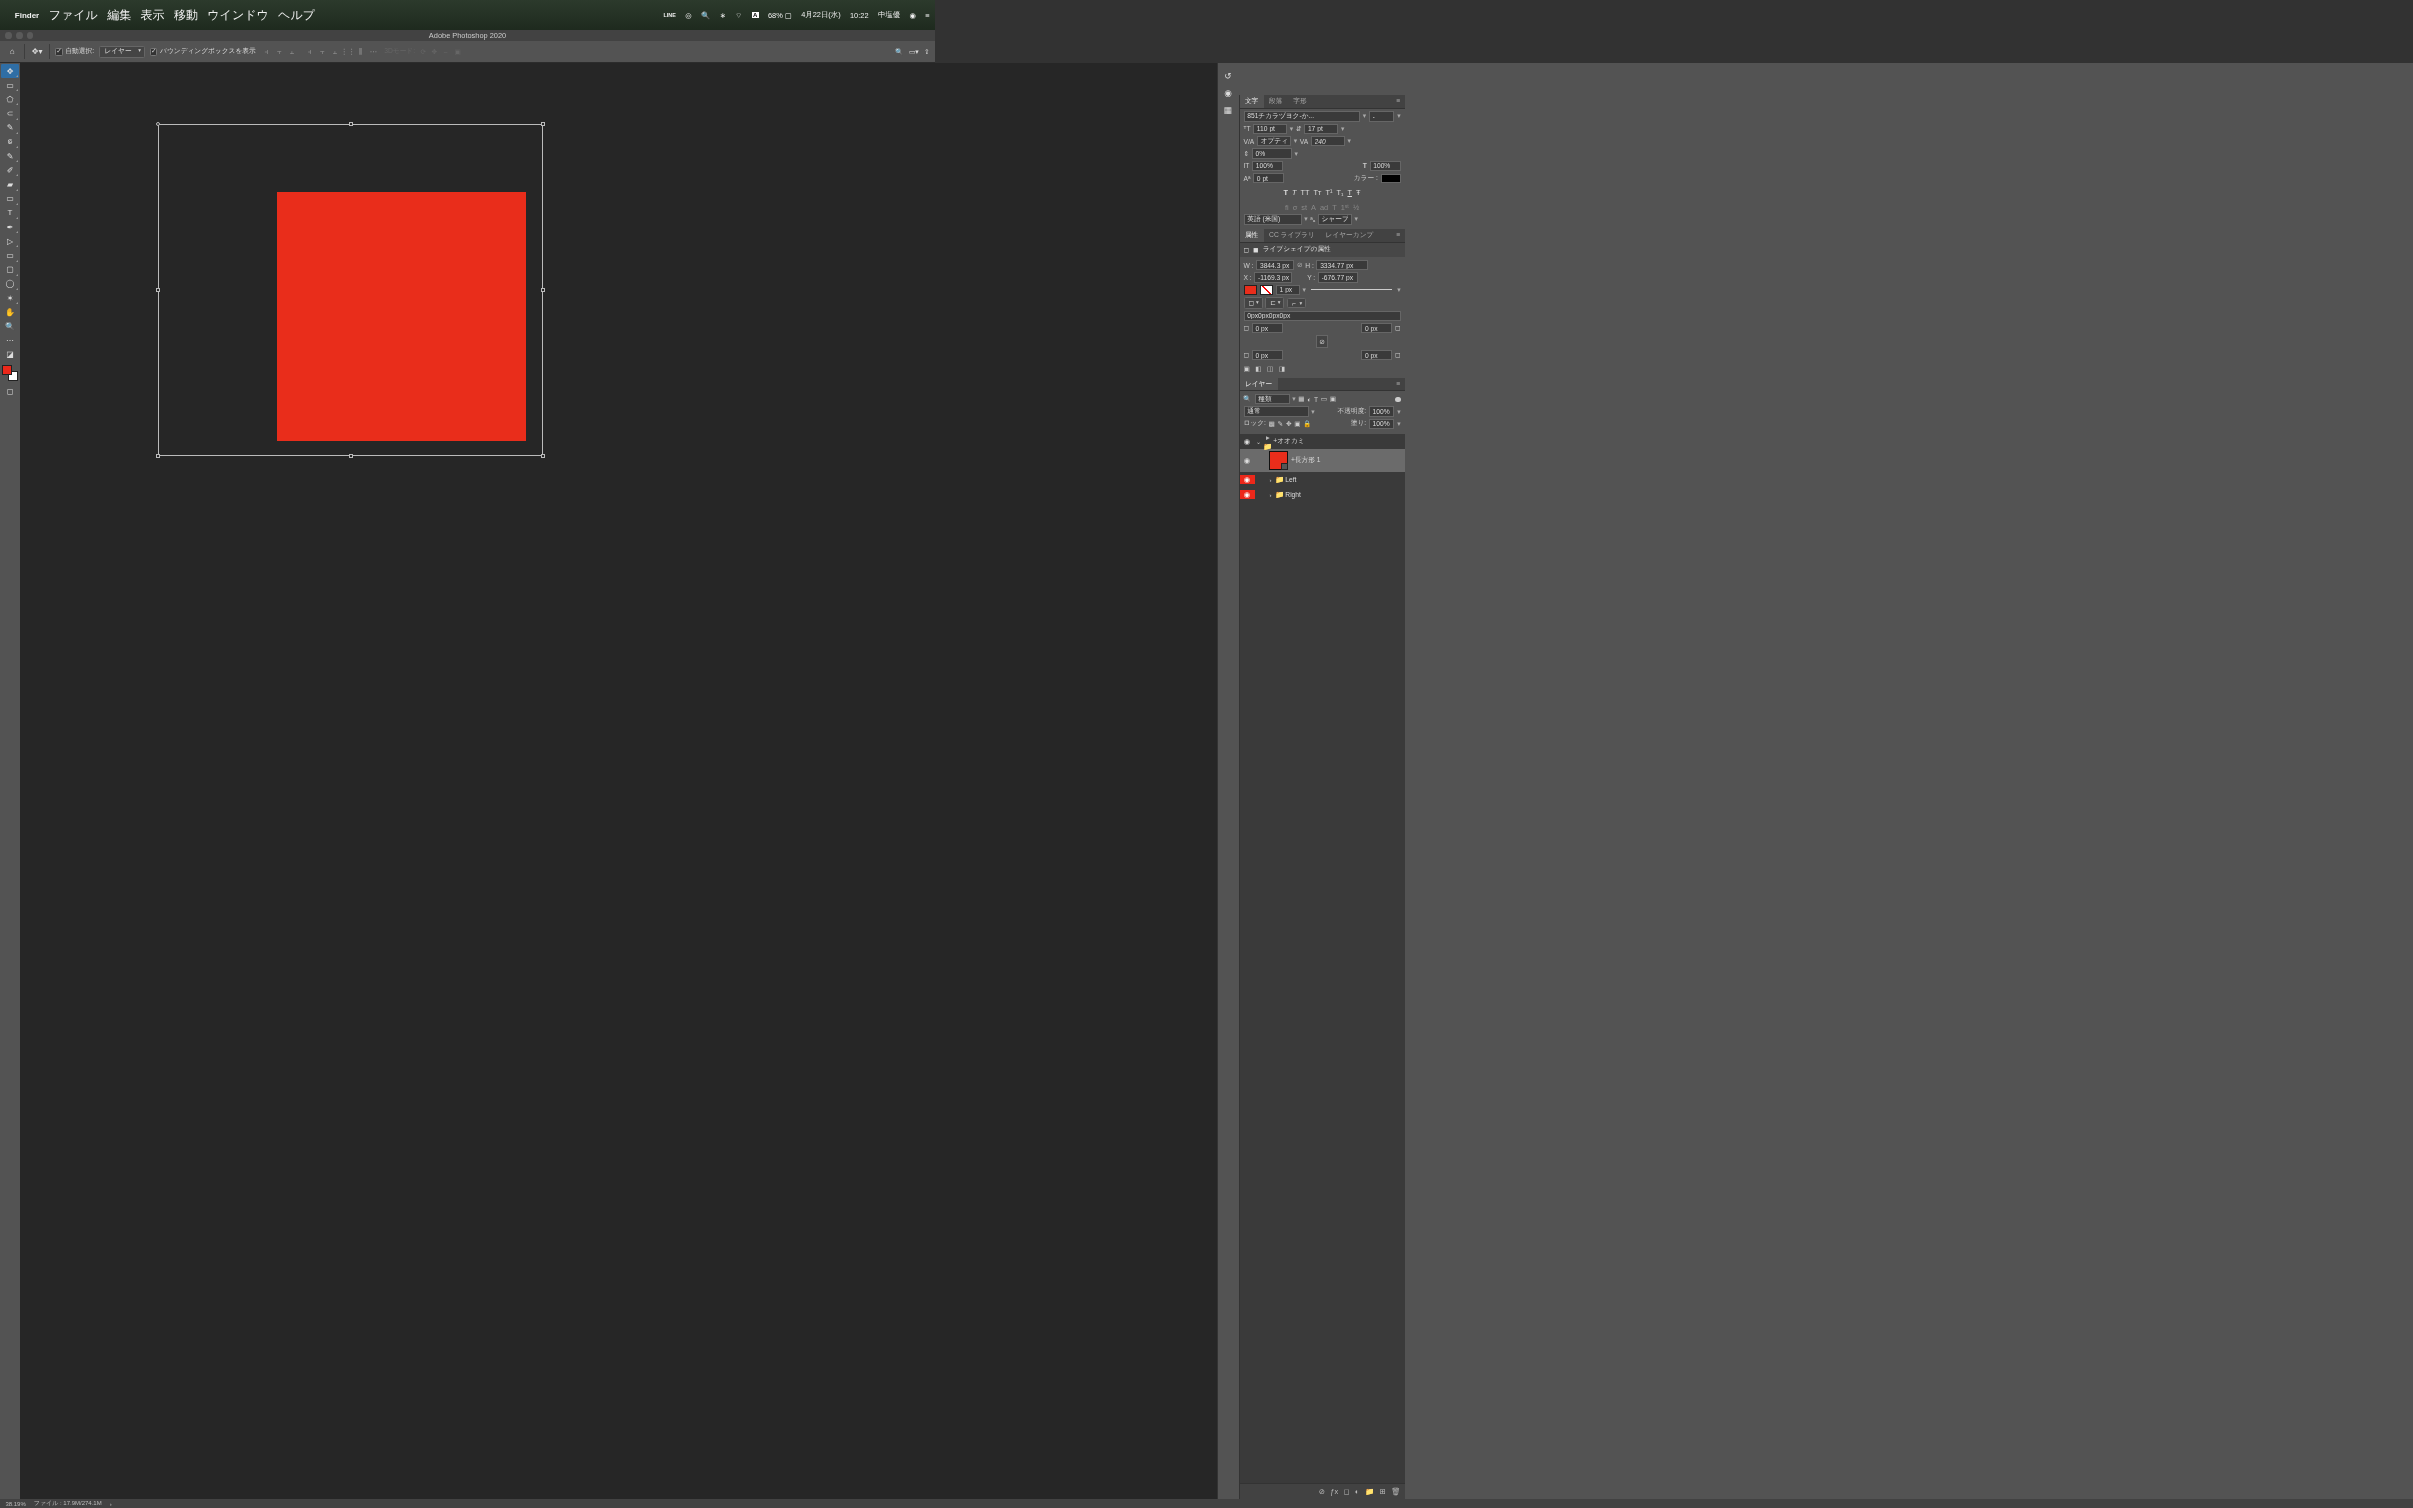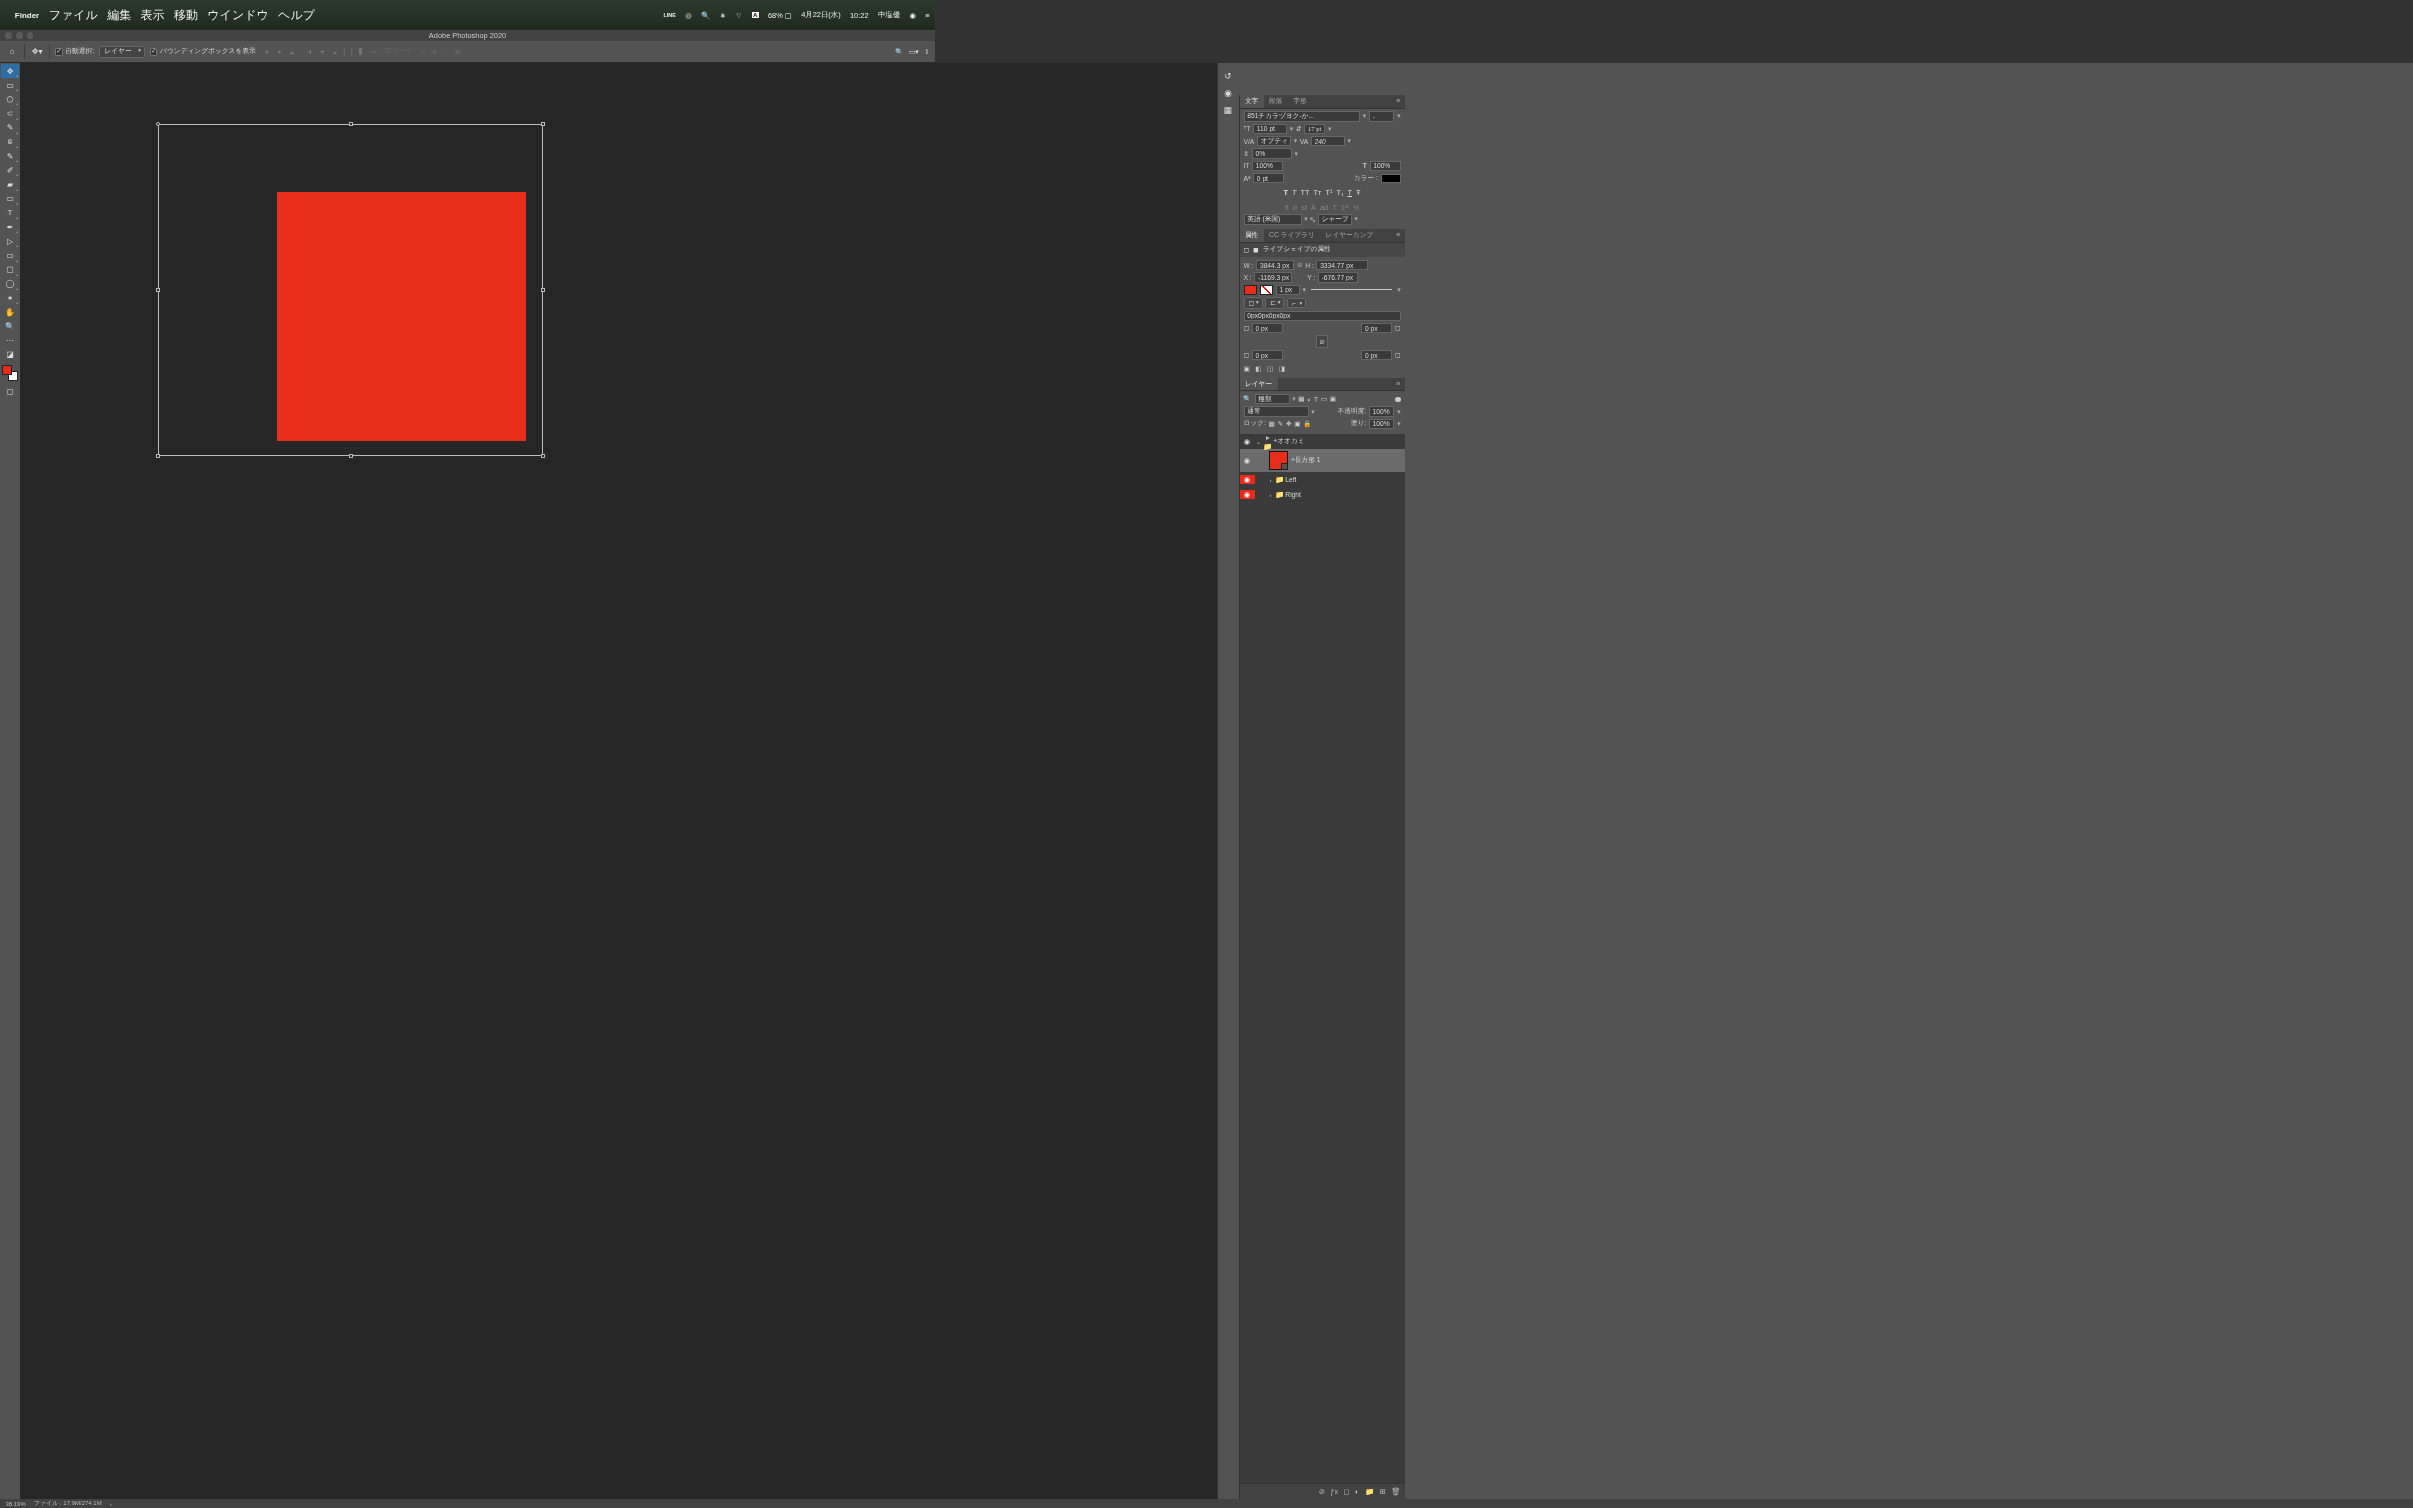--- a/index.html
+++ b/index.html
@@ -260,21 +260,21 @@
             <input class="inp wide" value="851チカラヅヨク-か..." style="">
             <span style="color:#aaa;">▾</span>
             <input class="inp" style="width: 25.6px;" value="-">
             <span style="color:#aaa;">▾</span>
           </div>
           <div class="row">
             <span class="lbl">ᵀT</span>
             <input class="inp" style="width: 34px;" value="110 pt">
               <span style="color:#aaa;">▾</span>
             <span class="lbl">⇵</span>
-            <input class="inp" style="width: 21px; font-family: Liberation Serif, serif;" value="17 pt">
+            <input class="inp" style="width: 34px;" value="17 pt">
               <span style="color:#aaa;">▾</span>
           </div>
           <div class="row">
             <span class="lbl">V/A</span>
             <input class="inp" style="width: 34px;" value="オプティカル">
               <span style="color:#aaa;">▾</span>
             <span class="lbl">VA</span>
             <input class="inp" style="width: 34px; font-style: italic;" value="240">
               <span style="color:#aaa;">▾</span>
           </div>

